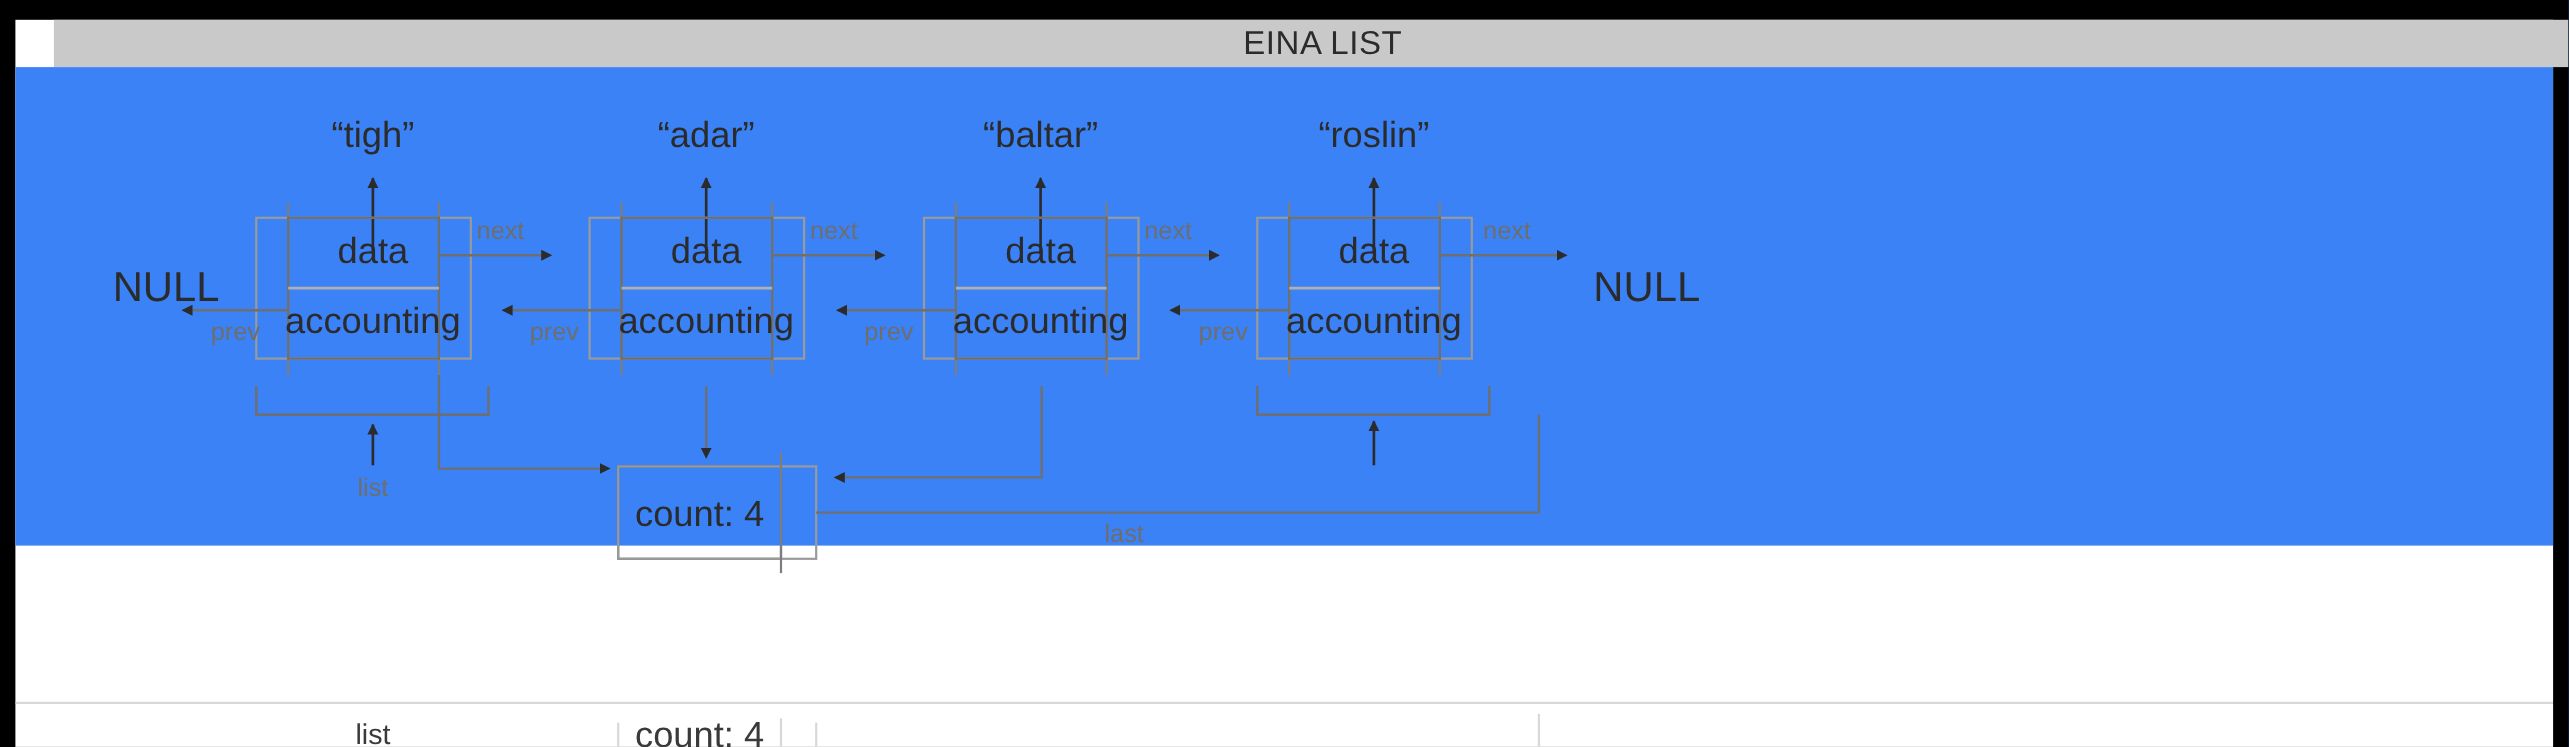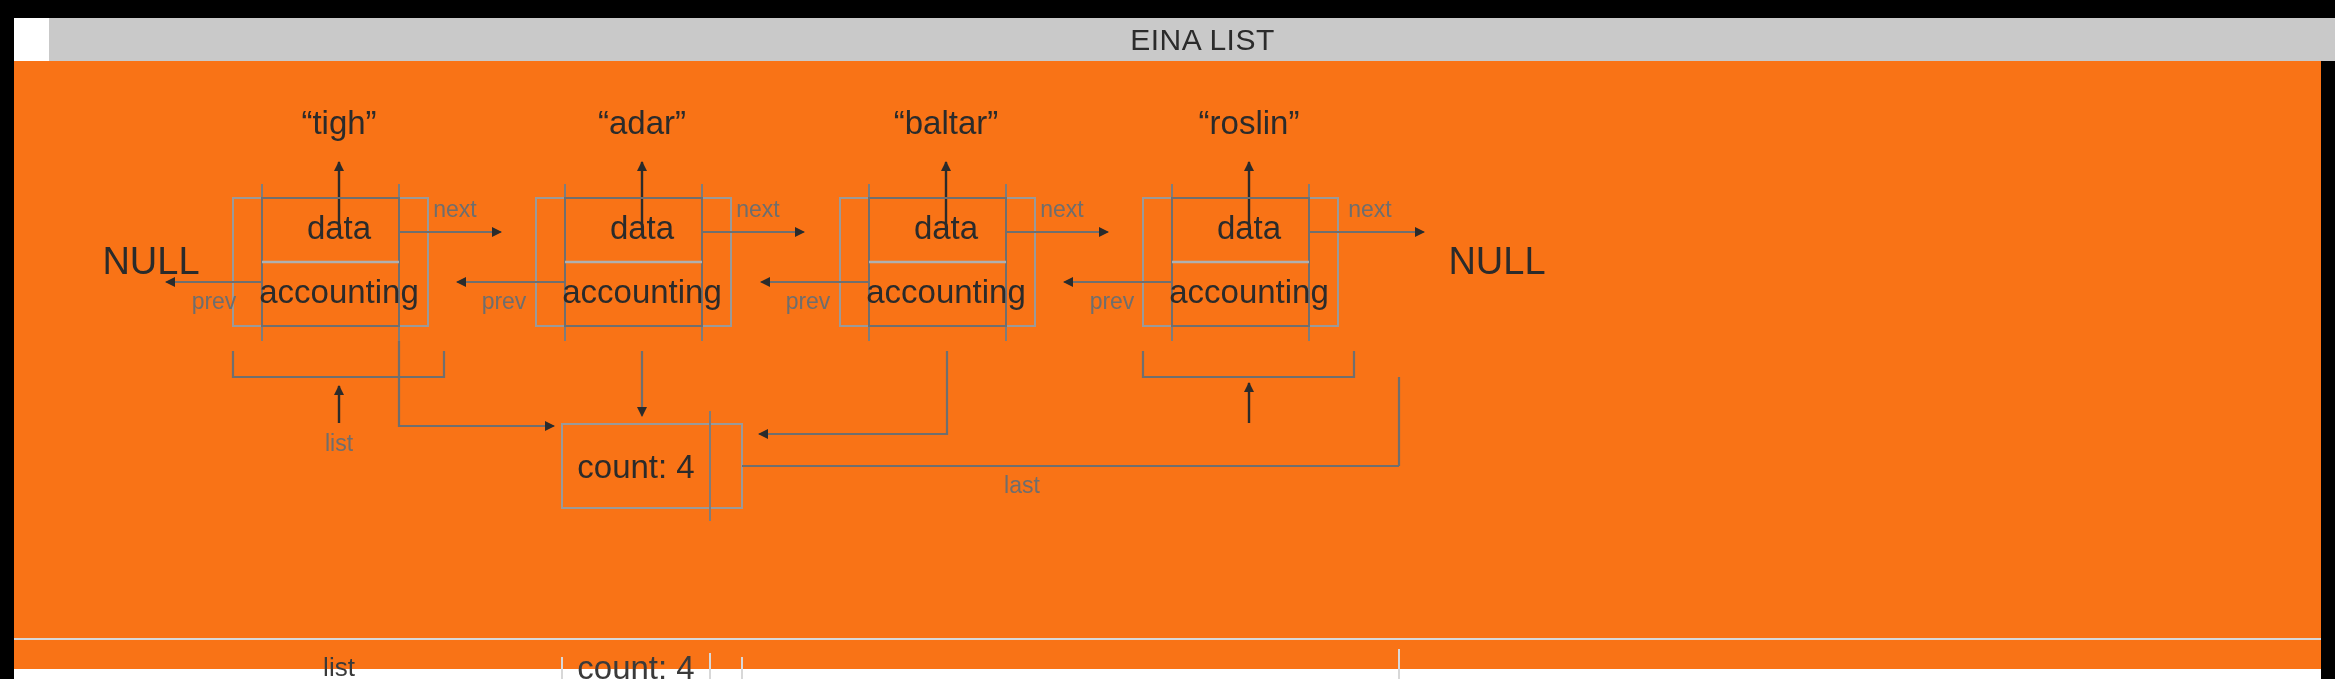--- a/index.html
+++ b/index.html
@@ -40,22 +40,22 @@
     font-size: 30px;
     color: #2b2b2b;
     letter-spacing: 0.5px;
     line-height: 1;
   }
   .canvas {
     position: absolute;
     left: 0;
     top: 43px;
     width: 100%;
-    height: 608px;
-    background: #f97316;
+    height: 435px;
+    background: #3b82f6;
   }
   svg.diagram {
     position: absolute;
     left: 0;
     top: 0;
     width: 2307px;
     height: 618px;
     display: block;
   }
   

